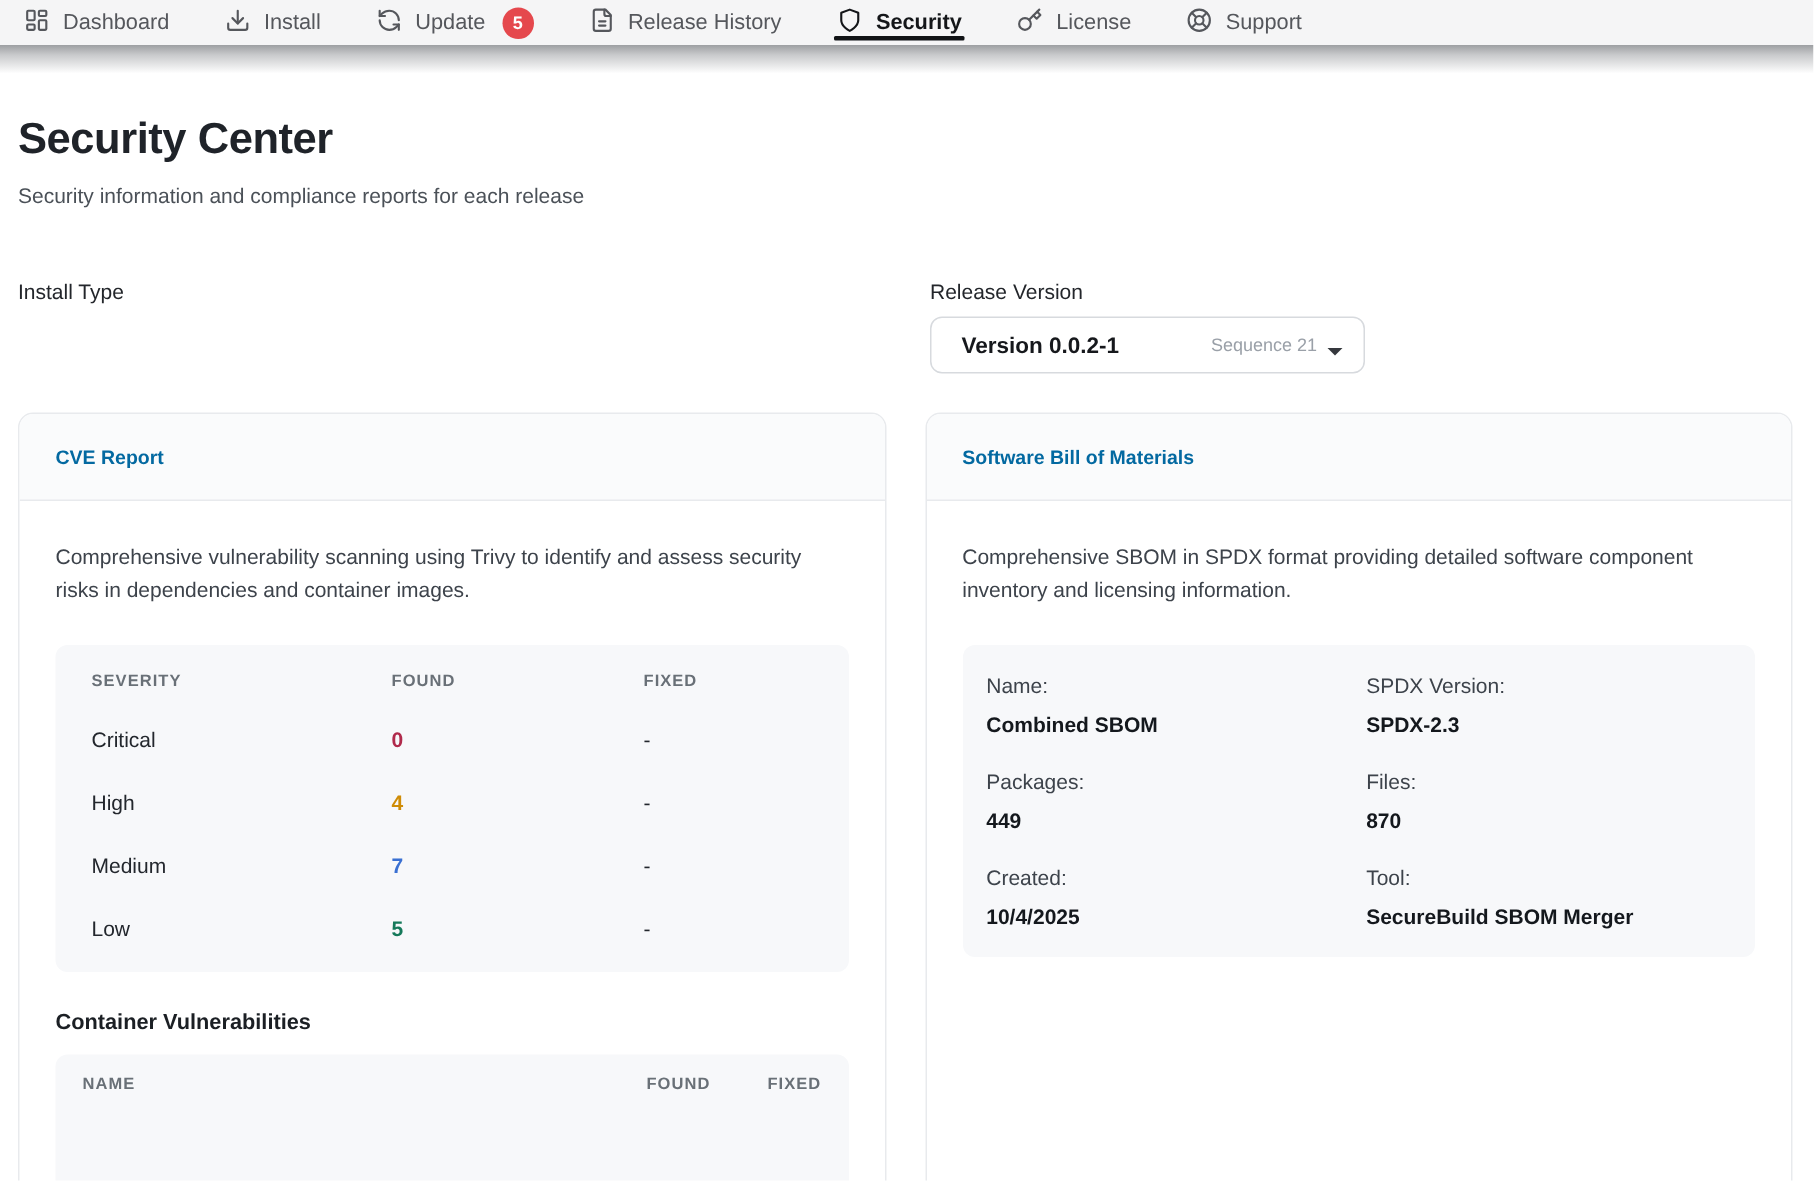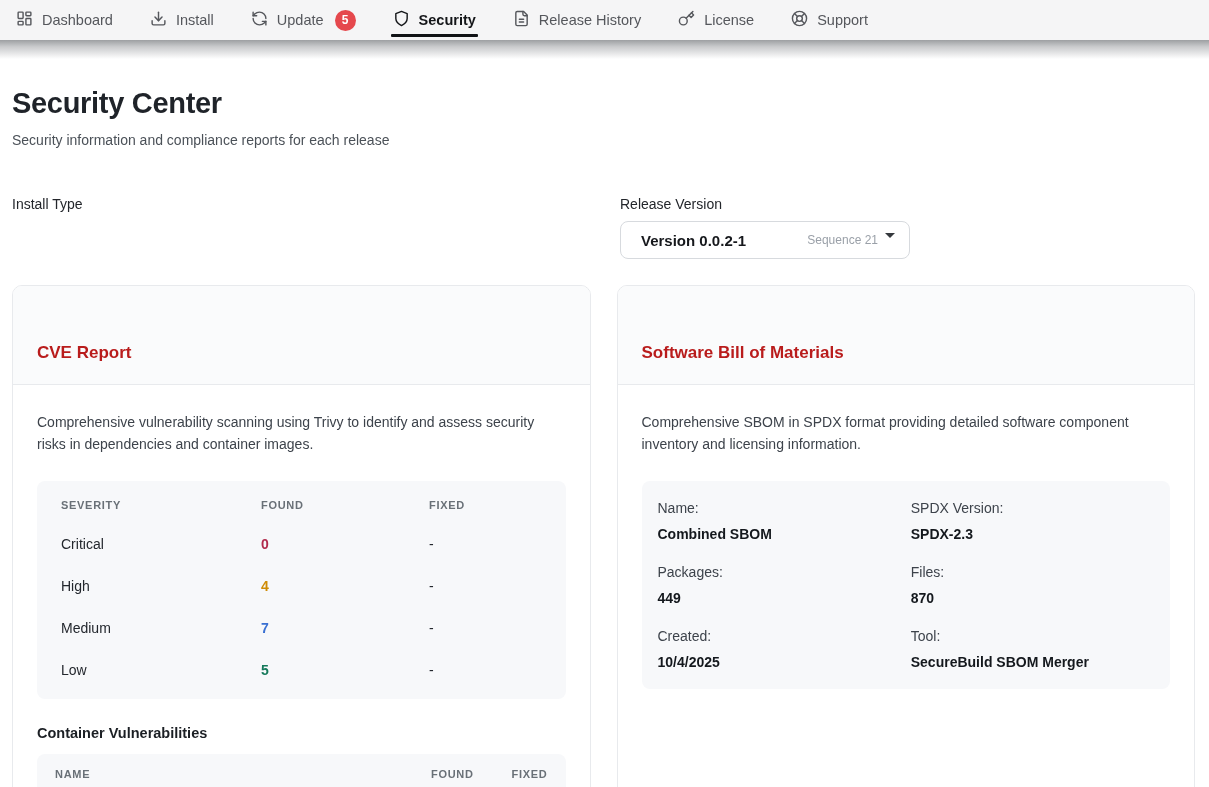--- a/index.html
+++ b/index.html
@@ -6,21 +6,21 @@
   html, body { margin: 0; padding: 0; }
   body {
     width: 1209px; height: 787px; overflow: hidden;
     background: #ffffff;
     font-family: "Liberation Sans", sans-serif;
     color: #1b1f24;
   }
 
   
   .topnav {
-    height: 40px; background: #f5f5f6;
+    height: 30px; background: #f5f5f6;
     display: flex; align-items: center;
     padding: 0 16px; gap: 37px;
   }
   .nav-item {
     display: flex; align-items: center; gap: 9px;
     height: 100%; position: relative;
     color: #55575c; font-size: 14.5px; font-weight: 500;
     cursor: pointer; white-space: nowrap;
   }
   .nav-item svg { flex: 0 0 auto; }
@@ -49,40 +49,40 @@
   
   .filters { display: grid; grid-template-columns: 1fr 1fr; column-gap: 33px; margin-bottom: 26px; }
   .field-label { display: block; font-size: 14px; color: #23262b; margin-bottom: 9px; }
   .select-box {
     width: 290px; height: 38px; background: #fff;
     border: 1px solid #d7dade; border-radius: 8px;
     display: flex; align-items: center; justify-content: space-between;
     padding: 0 14px 0 20px; cursor: pointer;
   }
   .select-value { font-size: 15px; font-weight: 700; color: #16181c; }
-  .select-right { display: flex; align-items: flex-start; gap: 7px; }
+  .select-right { display: flex; align-items: flex-end; gap: 7px; }
   .seq-label { font-size: 12px; color: #9aa0a8; }
   .caret {
     width: 0; height: 0;
     border-left: 5px solid transparent; border-right: 5px solid transparent;
     border-top: 5.5px solid #35383d;
   }
 
   
   .cards { display: grid; grid-template-columns: 1fr 1fr; column-gap: 26px; align-items: stretch; }
   .card {
     background: #fff; border: 1px solid #e8eaed; border-radius: 10px;
     min-height: 720px; overflow: hidden;
   }
   .card-header {
     background: #fafbfc; border-bottom: 1px solid #e8eaed;
     padding: 21px 24px;
     display: flex; align-items: center; justify-content: space-between;
   }
-  .card-title { font-size: 17px; font-weight: 700; color: #b91c1c; margin-top: 36px; }
+  .card-title { font-size: 13px; font-weight: 700; color: #0369a1; }
   .card-body { padding: 24px; }
   .card-desc { margin: 3px 0 26px 0; font-size: 14px; line-height: 1.55; color: #3d434b; max-width: 530px; }
 
   
   .sev-table { background: #f7f8fa; border-radius: 8px; padding-bottom: 8px; }
   .sev-row { display: grid; grid-template-columns: 200px 168px 1fr; padding: 13px 24px; align-items: center; }
   .sev-row.head { padding: 18px 24px 12px 24px; }
   .th { font-size: 11px; font-weight: 600; letter-spacing: 0.7px; color: #697077; }
   .sev-name { font-size: 14px; color: #23272d; }
   .sev-found { font-size: 14px; font-weight: 600; }
@@ -143,39 +143,39 @@
           <path d="M21 12a9 9 0 0 0-9-9 9.75 9.75 0 0 0-6.74 2.74L3 8"></path>
           <path d="M3 3v5h5"></path>
           <path d="M3 12a9 9 0 0 0 9 9 9.75 9.75 0 0 0 6.74-2.74L21 16"></path>
           <path d="M16 16h5v5"></path>
         </svg>
     </span>
     <span>Update</span>
     <span class="nav-badge">5</span>
   </div>
 
-  <div class="nav-item active">
-    <span>
-      <svg width="17" height="17" viewBox="0 0 24 24" fill="none" stroke="currentColor" stroke-width="2" stroke-linecap="round" stroke-linejoin="round">
-          <path d="M12 22s8-4 8-10V5l-8-3-8 3v7c0 6 8 10 8 10z"></path>
-        </svg>
-    </span>
-    <span>Security</span>
-  </div>
-
   <div class="nav-item">
     <span>
       <svg width="17" height="17" viewBox="0 0 24 24" fill="none" stroke="currentColor" stroke-width="2" stroke-linecap="round" stroke-linejoin="round">
           <path d="M15 2H6a2 2 0 0 0-2 2v16a2 2 0 0 0 2 2h12a2 2 0 0 0 2-2V7z"></path>
           <path d="M14 2v4a2 2 0 0 0 2 2h4"></path>
           <line x1="9" y1="13" x2="15" y2="13"></line>
           <line x1="9" y1="17" x2="15" y2="17"></line>
         </svg>
     </span>
     <span>Release History</span>
+  </div>
+
+  <div class="nav-item active">
+    <span>
+      <svg width="17" height="17" viewBox="0 0 24 24" fill="none" stroke="currentColor" stroke-width="2" stroke-linecap="round" stroke-linejoin="round">
+          <path d="M12 22s8-4 8-10V5l-8-3-8 3v7c0 6 8 10 8 10z"></path>
+        </svg>
+    </span>
+    <span>Security</span>
   </div>
 
   <div class="nav-item">
     <span>
       <svg width="17" height="17" viewBox="0 0 24 24" fill="none" stroke="currentColor" stroke-width="2" stroke-linecap="round" stroke-linejoin="round">
           <path d="m21 2-9.6 9.6"></path>
           <circle cx="7.5" cy="15.5" r="5.5"></circle>
           <path d="m15.5 7.5 3 3L22 7l-3-3"></path>
         </svg>
     </span>

